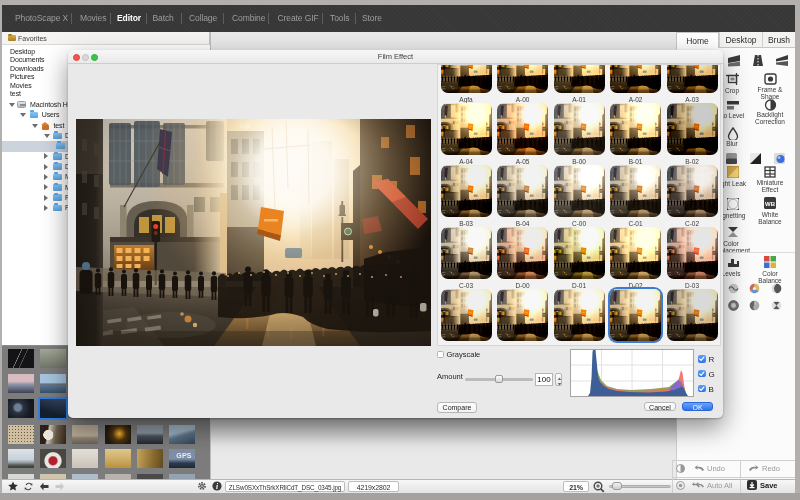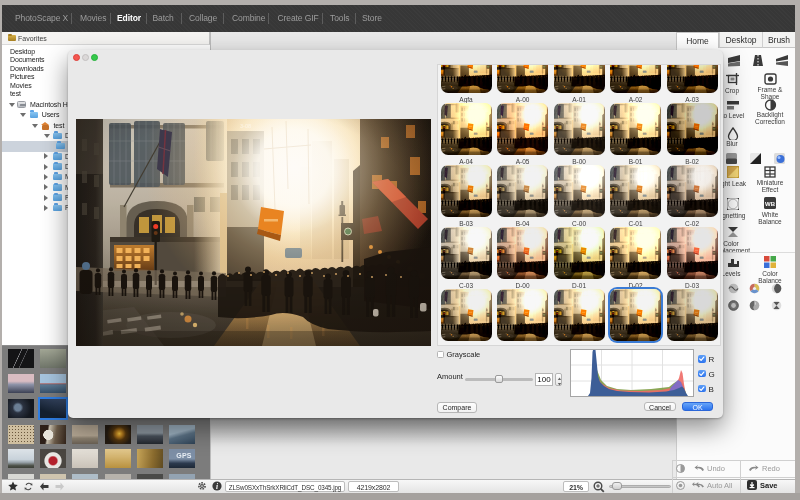--- a/index.html
+++ b/index.html
@@ -694,20 +694,21 @@
 <svg class="ticon" style="left:593px;top:480.5px" width="12" height="12" viewBox="0 0 12 12">
       <circle cx="5" cy="5" r="3.8" fill="none" stroke="#4a4a4a" stroke-width="1.4"></circle>
       <line x1="7.8" y1="7.8" x2="10.8" y2="10.8" stroke="#4a4a4a" stroke-width="1.8"></line>
       <line x1="3.2" y1="5" x2="6.8" y2="5" stroke="#4a4a4a" stroke-width="1"></line>
       <line x1="5" y1="3.2" x2="5" y2="6.8" stroke="#4a4a4a" stroke-width="1"></line>
     </svg>
 <div class="abs" style="left:609px;top:484.5px;width:62px;height:3px;background:#c6c6c6;border-radius:2px;border:.5px solid #adadad"></div>
 <div class="abs" style="left:612px;top:482px;width:10px;height:8px;background:linear-gradient(#f0f0f0,#cfcfcf);border:.5px solid #9a9a9a;border-radius:3px"></div>
 <div class="abs" id="bstrip"></div>
 <div class="abs" id="dlg">
+<div id="dtitle">Film Effect</div>
 <div class="tl" style="left:4.5px;background:#f4564f;border:.5px solid #dd3f39"></div>
 <div class="tl" style="left:13.5px;background:#dbd8d8;border:.5px solid #c3c0c0"></div>
 <div class="tl" style="left:22.5px;background:#35c94b;border:.5px solid #27b13c"></div>
 <div id="photo"><svg width="355" height="227" viewBox="0 0 355 227">
           <use href="#scene" width="355" height="227"></use>
         </svg></div>
 <div id="fpanel">
 <div class="fthumb" style="left:2.5px;top:-24.5px">
           <svg width="51" height="52" viewBox="64 0 227 227" preserveAspectRatio="xMidYMid slice" style="filter:sepia(.15) contrast(1.15) brightness(.93) contrast(1.12) saturate(1.45) brightness(.97)">
             <use href="#scene" width="355" height="227"></use>

